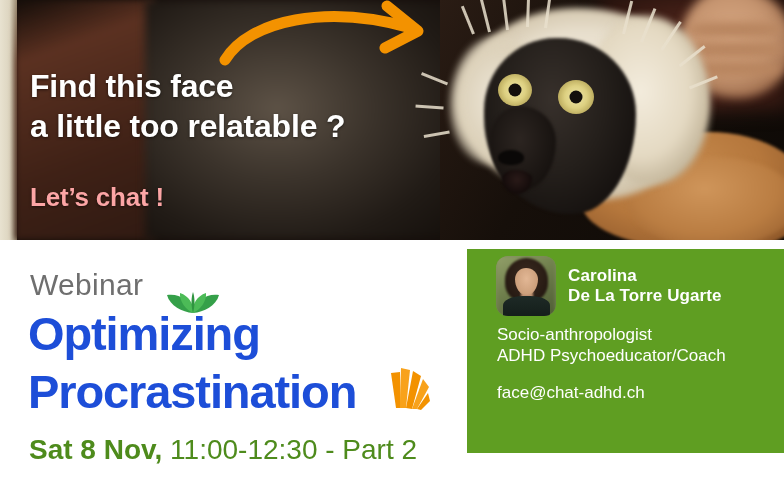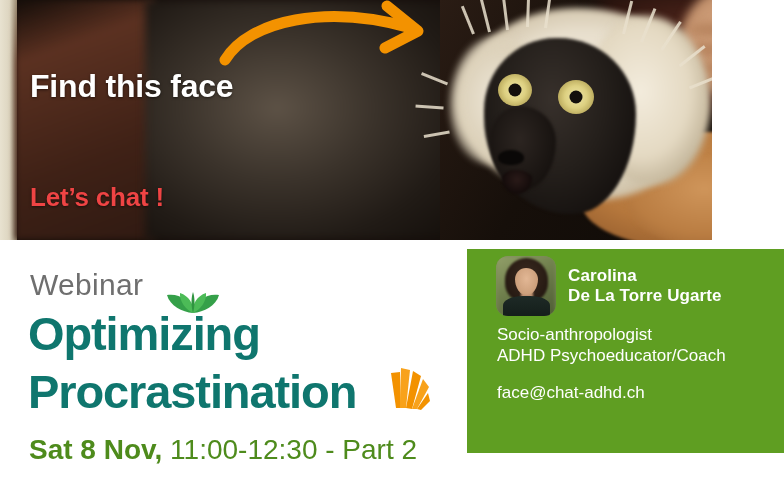--- a/index.html
+++ b/index.html
@@ -16,21 +16,21 @@
     width: 784px;
     height: 479px;
     background: #ffffff;
     overflow: hidden;
   }
 
   
   .photo-band {
     position: absolute;
     left: 0; top: 0;
-    width: 712px;
+    width: 784px;
     height: 240px;
     overflow: hidden;
     background: #140d09;
   }
   
   .bg-strip-cream {
     position: absolute;
     left: 0; top: 0;
     width: 17px; height: 240px;
     background: linear-gradient(to right, #e8e2d0 0%, #ddd5c0 55%, #9a8b72 100%);
@@ -202,21 +202,21 @@
     font-size: 32px;
     font-weight: bold;
     line-height: 1.26;
     letter-spacing: -0.2px;
     text-shadow: 0 1px 3px rgba(0,0,0,.55);
     white-space: nowrap;
   }
   .subline {
     position: absolute;
     left: 30px; top: 182px;
-    color: #ef4444;
+    color: #fca5a5;
     font-size: 26px;
     font-weight: bold;
     letter-spacing: -0.2px;
     text-shadow: 0 1px 3px rgba(0,0,0,.55);
     white-space: nowrap;
   }
 
   
   .lower {
     position: absolute;
@@ -230,21 +230,21 @@
     font-size: 30px;
     color: #6f6f6f;
     font-weight: normal;
     letter-spacing: 0.3px;
   }
   .title-line {
     position: absolute;
     left: 28px;
     font-size: 47px;
     font-weight: bold;
-    color: #0f766e;
+    color: #1d4ed8;
     letter-spacing: -1.1px;
     white-space: nowrap;
   }
   .title-1 { top: 66px; }
   .title-2 { top: 124px; }
 
   .leaf-deco {
     position: absolute;
     left: 166px; top: 52px;
     width: 54px; height: 22px;
@@ -404,20 +404,21 @@
       <div class="wisp" style="left:16px;  top:104px;width:3px; height:26px; transform:rotate(-100deg);"></div>
     </div>
 
     <svg class="arrow-svg" viewBox="0 0 230 72">
       <path d="M 10 58 C 34 18, 112 2, 196 26" fill="none" stroke="#f39200" stroke-width="11" stroke-linecap="round"></path>
       <path d="M 172 4 L 203 29 L 170 46" fill="none" stroke="#f39200" stroke-width="11" stroke-linecap="round" stroke-linejoin="round"></path>
     </svg>
 
     <div class="headline">
       <div>Find this face</div>
+      <div>a little too relatable ?</div>
     </div>
     <div class="subline">Let’s chat !</div>
   </div>
 
   <div class="lower">
 
     <div class="eyebrow">Webinar</div>
 
     <div class="title-line title-1">Optimizing</div>
     <div class="title-line title-2">Procrastination</div>

